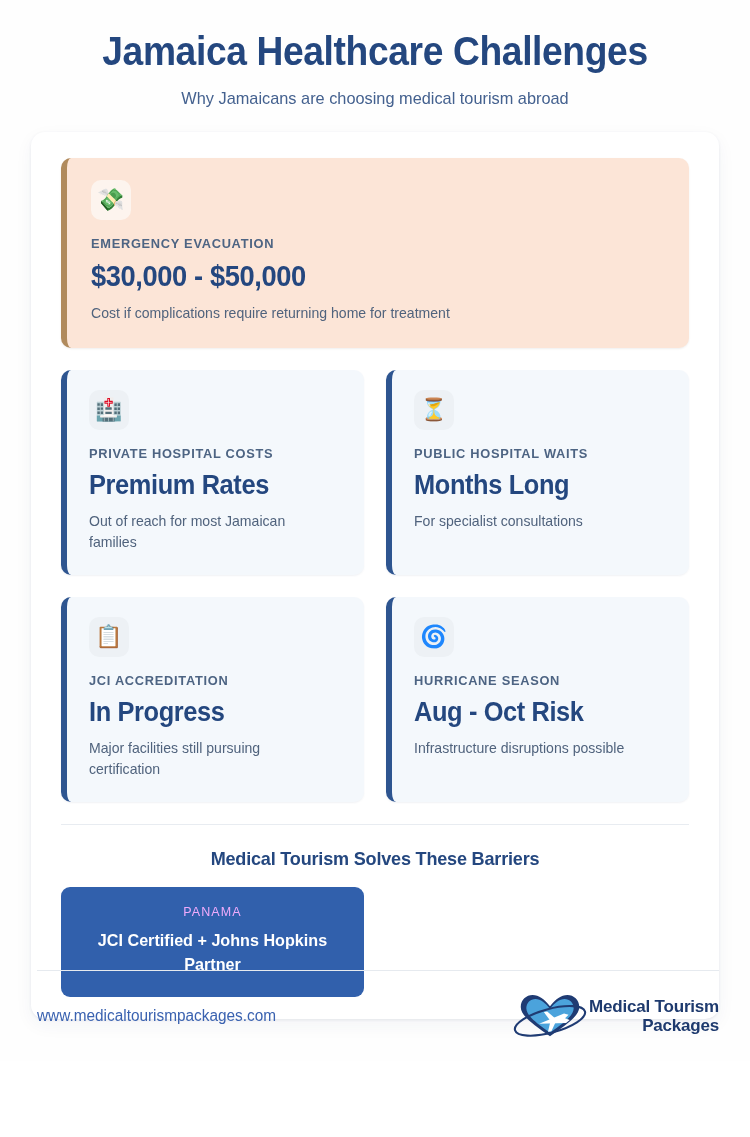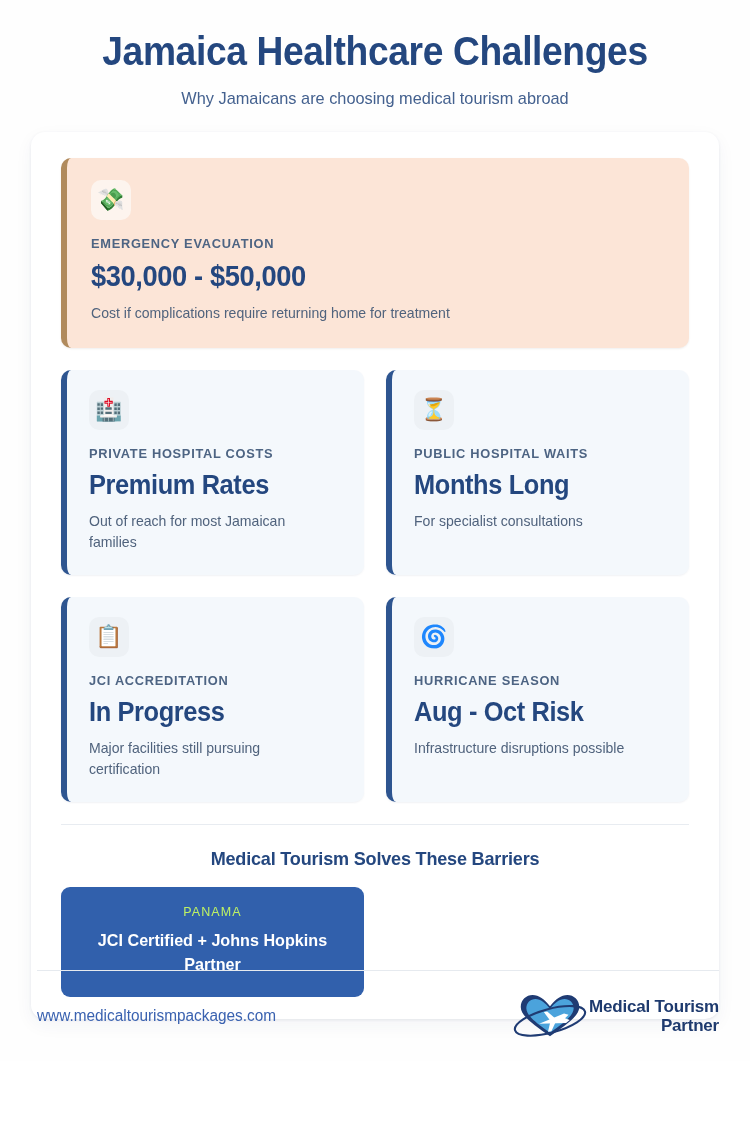--- a/index.html
+++ b/index.html
@@ -165,21 +165,21 @@
     text-align: center;
     box-sizing: border-box;
     min-height: 104px;
     display: flex;
     flex-direction: column;
     justify-content: center;
   }
   .solution-country {
     font-size: 12.5px;
     letter-spacing: 1.1px;
-    color: #bef264;
+    color: #f0abfc;
     margin: 0 0 10px 0;
     text-transform: uppercase;
     font-weight: normal;
   }
   .solution-text {
     font-size: 17px;
     line-height: 24px;
     font-weight: bold;
     color: #FFFFFF;
     margin: 0;
@@ -300,19 +300,19 @@
           <ellipse cx="56" cy="40" rx="52" ry="17" fill="none" stroke="#1F3B73" stroke-width="3" transform="rotate(-15 56 40)"></ellipse>
 
           <g fill="#FFFFFF" transform="rotate(-12 60 40)">
             <path d="M40 40 L78 33 L84 36 L78 40 L84 44 L78 47 Z"></path>
             <path d="M56 41 L50 54 L55 54 L64 42 Z"></path>
             <path d="M56 38 L50 25 L55 25 L64 37 Z"></path>
           </g>
         </svg>
         <div class="brand-text">
           <span>Medical Tourism</span>
-          <span>Partner</span>
+          <span>Packages</span>
         </div>
       </div>
     </div>
   </div>
 
 </div>
 
 </body></html>

